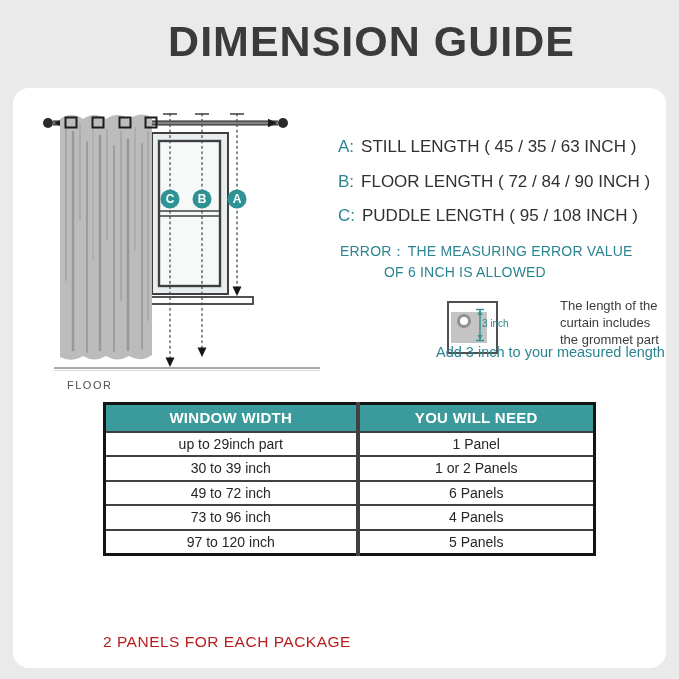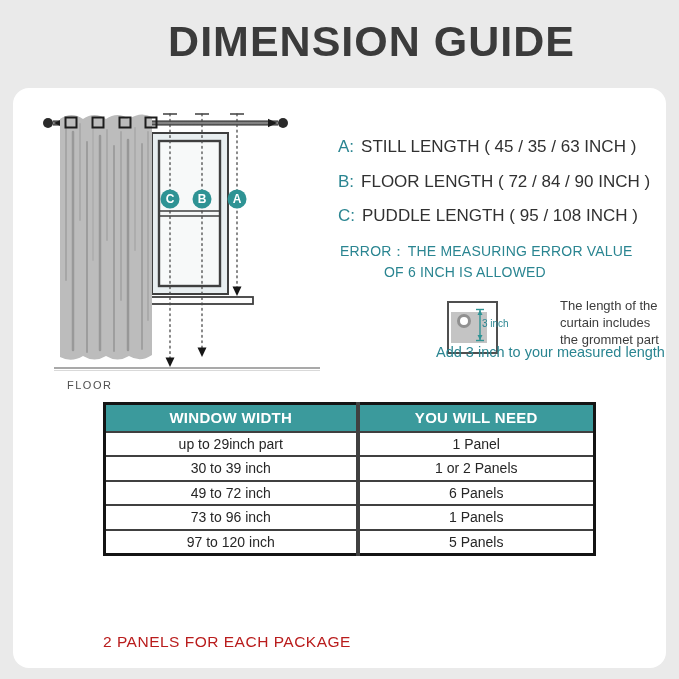--- a/index.html
+++ b/index.html
@@ -236,21 +236,21 @@
     <tr>
       <td>30 to 39 inch</td>
       <td>1 or 2 Panels</td>
     </tr>
     <tr>
       <td>49 to 72 inch</td>
       <td>6 Panels</td>
     </tr>
     <tr>
       <td>73 to 96 inch</td>
-      <td>1 Panels</td>
+      <td>4 Panels</td>
     </tr>
     <tr>
       <td>97 to 120 inch</td>
       <td>5 Panels</td>
     </tr>
   </tbody>
 </table>
 
 <div class="footer-text">2 PANELS FOR EACH PACKAGE</div>
 

